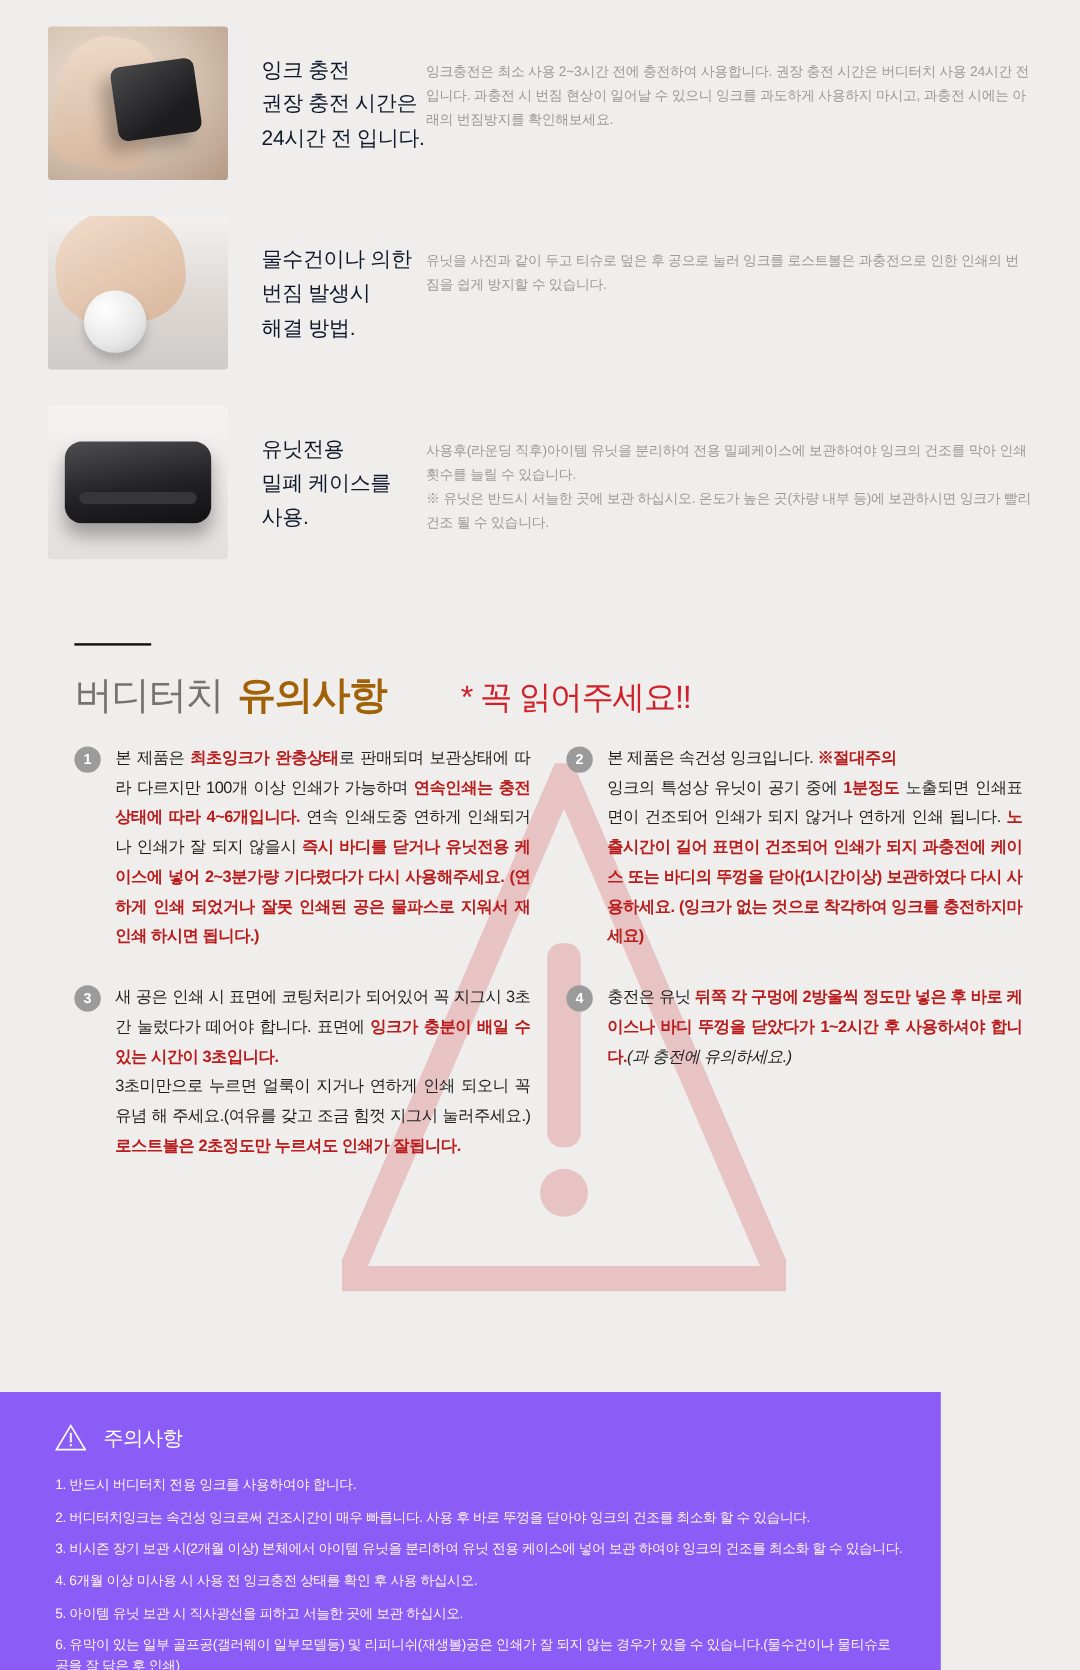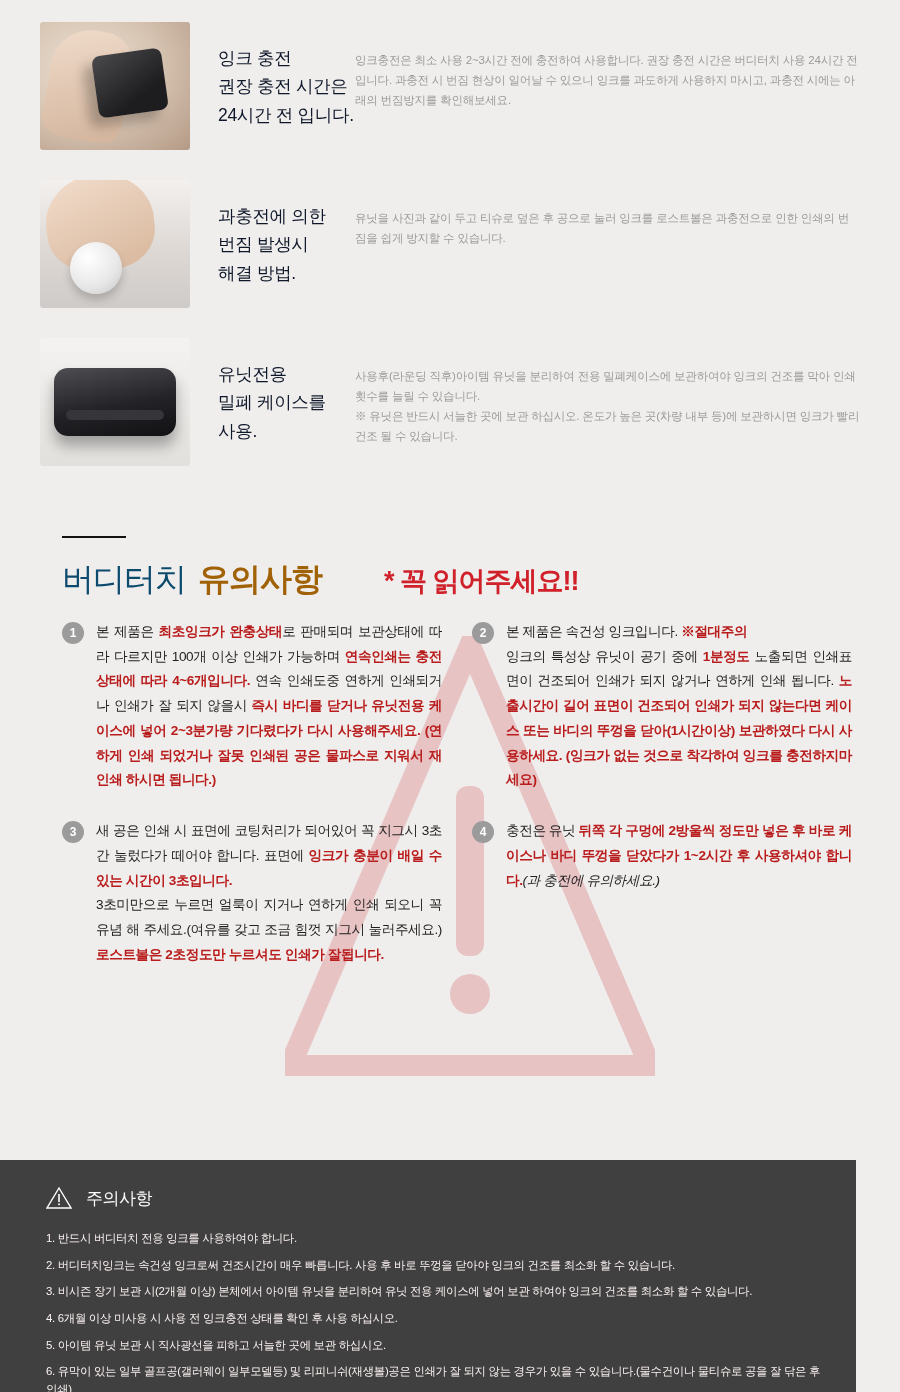--- a/index.html
+++ b/index.html
@@ -125,35 +125,35 @@
     background: #111;
     margin: 22px 0 20px 22px;
   }
   .notice-head {
     display: flex;
     align-items: baseline;
     margin: 0 0 18px 22px;
   }
   .notice-head .h-light {
     font-size: 32px;
-    color: #0c4a6e;
+    color: #737373;
     letter-spacing: -1px;
     font-weight: 400;
   }
   .notice-head .h-bold {
     font-size: 32px;
     color: #a16207;
     letter-spacing: -1px;
     font-weight: 700;
     margin-left: 12px;
   }
   .notice-head .h-red {
     font-size: 27px;
     color: #d0202a;
-    font-weight: 700;
+    font-weight: 400;
     letter-spacing: -1px;
     margin-left: 62px;
   }
 
   
   .watermark {
     position: absolute;
     left: 285px;
     top: 140px;
     width: 370px;
@@ -195,23 +195,23 @@
     letter-spacing: -0.4px;
     text-align: justify;
   }
   .item-body .r { color: #b91c1c; font-weight: 700; }
 
   
   .caution {
     position: absolute;
     left: 0;
     bottom: 0;
-    width: 856px;
+    width: 784px;
     height: 232px;
-    background: #404040;
+    background: #8b5cf6;
     color: #fff;
     padding: 26px 30px 0 46px;
   }
   .caution-head {
     display: flex;
     align-items: center;
     margin-bottom: 20px;
   }
   .caution-head .tri {
     margin-right: 14px;
@@ -244,21 +244,21 @@
     <div class="feature-title" style="white-space:pre-line">잉크 충전
 권장 충전 시간은
 24시간 전 입니다.</div>
     <div class="feature-desc">
       <p style="white-space:pre-line">잉크충전은 최소 사용 2~3시간 전에 충전하여 사용합니다. 권장 충전 시간은 버디터치 사용 24시간 전입니다. 과충전 시 번짐 현상이 일어날 수 있으니 잉크를 과도하게 사용하지 마시고, 과충전 시에는 아래의 번짐방지를 확인해보세요.</p>
     </div>
   </div>
 
   <div class="feature-row">
     <div class="feature-thumb thumb-b"></div>
-    <div class="feature-title" style="white-space:pre-line">과충전에 의한
+    <div class="feature-title" style="white-space:pre-line">물수건이나 의한
 번짐 발생시
 해결 방법.</div>
     <div class="feature-desc">
       <p style="white-space:pre-line">유닛을 사진과 같이 두고 티슈로 덮은 후 공으로 눌러 잉크를 로스트볼은 과충전으로 인한 인쇄의 번짐을 쉽게 방지할 수 있습니다.</p>
     </div>
   </div>
 
   <div class="feature-row">
     <div class="feature-thumb thumb-c"></div>
     <div class="feature-title" style="white-space:pre-line">유닛전용
@@ -291,32 +291,32 @@
   <div class="items">
 
     <div class="item">
       <div class="num">1</div>
       <div class="item-body"><span style="white-space: pre-line;">본  제품은  </span><span class="r" style="white-space: pre-line;">최초잉크가  완충상태</span><span style="white-space: pre-line;">로  판매되며 보관상태에  따라  다르지만  100개  이상  인쇄가  가능하며  </span><span class="r" style="white-space: pre-line;">연속인쇄는  충전상태에  따라  4~6개입니다.</span><span style="white-space: pre-line;">  연속  인쇄도중  연하게  인쇄되거나  인쇄가  잘  되지  않을시  </span><span class="r" style="white-space: pre-line;">즉시  바디를  닫거나  유닛전용  케이스에  넣어  2~3분가량  기다렸다가  다시  사용해주세요.  (연하게  인쇄  되었거나  잘못  인쇄된  공은  물파스로  지워서  재  인쇄  하시면  됩니다.)</span></div>
     </div>
 
     <div class="item">
       <div class="num">2</div>
       <div class="item-body"><span style="white-space: pre-line;">본 제품은 속건성 잉크입니다. </span><span class="r" style="white-space: pre-line;">※절대주의</span><span style="white-space: pre-line;">
-잉크의  특성상  유닛이  공기  중에  </span><span class="r" style="white-space: pre-line;">1분정도</span><span style="white-space: pre-line; margin-top: 28px;">  노출되면  인쇄표면이  건조되어  인쇄가  되지  않거나  연하게  인쇄  됩니다.  </span><span class="r" style="white-space: pre-line;">노출시간이  길어  표면이  건조되어  인쇄가  되지  않는다면  케이스  또는  바디의  뚜껑을  닫아(1시간이상)  보관하였다  다시  사용하세요.  (잉크가  없는  것으로  착각하여  잉크를  충전하지마세요)</span></div>
+잉크의  특성상  유닛이  공기  중에  </span><span class="r" style="white-space: pre-line;">1분정도</span><span style="white-space: pre-line; margin-top: 28px;">  노출되면  인쇄표면이  건조되어  인쇄가  되지  않거나  연하게  인쇄  됩니다.  </span><span class="r" style="white-space: pre-line;">노출시간이  길어  표면이  건조되어  인쇄가  되지  과충전에  케이스  또는  바디의  뚜껑을  닫아(1시간이상)  보관하였다  다시  사용하세요.  (잉크가  없는  것으로  착각하여  잉크를  충전하지마세요)</span></div>
     </div>
 
     <div class="item">
       <div class="num">3</div>
       <div class="item-body"><span style="white-space: pre-line;">새  공은  인쇄  시  표면에  코팅처리가  되어있어  꼭  지그시  3초간  눌렀다가  떼어야  합니다.  표면에  </span><span class="r" style="white-space: pre-line;">잉크가  충분이  배일  수  있는  시간이  3초입니다.</span><span style="white-space: pre-line;">
 3초미만으로  누르면  얼룩이  지거나  연하게  인쇄  되오니  꼭  유념  해  주세요.(여유를  갖고  조금  힘껏  지그시   눌러주세요.)   </span><span class="r" style="white-space: pre-line;">로스트볼은   2초정도만  누르셔도  인쇄가  잘됩니다.</span></div>
     </div>
 
     <div class="item">
       <div class="num">4</div>
-      <div class="item-body"><span style="white-space: pre-line; font-family: Liberation Serif, serif;">충전은  유닛  </span><span class="r" style="white-space: pre-line;">뒤쪽  각  구멍에  2방울씩  정도만  넣은  후  바로  케이스나  바디  뚜껑을  닫았다가  1~2시간  후  사용하셔야  합니다.</span><span style="white-space: pre-line; font-style: italic;">(과 충전에 유의하세요.)</span></div>
+      <div class="item-body"><span style="white-space: pre-line;">충전은  유닛  </span><span class="r" style="white-space: pre-line;">뒤쪽  각  구멍에  2방울씩  정도만  넣은  후  바로  케이스나  바디  뚜껑을  닫았다가  1~2시간  후  사용하셔야  합니다.</span><span style="white-space: pre-line; font-style: italic;">(과 충전에 유의하세요.)</span></div>
     </div>
 
   </div>
 </section>
 
 <section class="caution">
   <div class="caution-head">
     <svg class="tri" width="26" height="24" viewBox="0 0 26 24">
       <polygon points="13,2 25,22 1,22" fill="none" stroke="#ffffff" stroke-width="1.4"></polygon>
       <rect x="12.2" y="8" width="1.6" height="8" fill="#ffffff"></rect>

